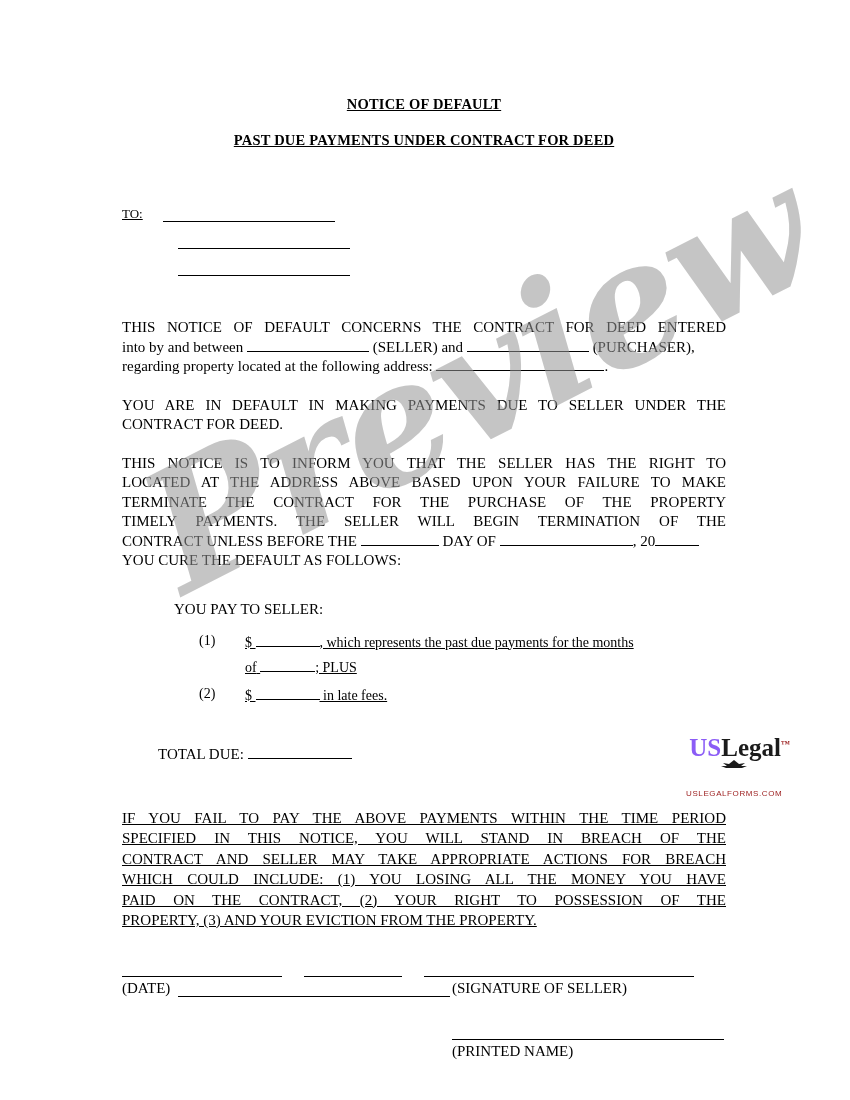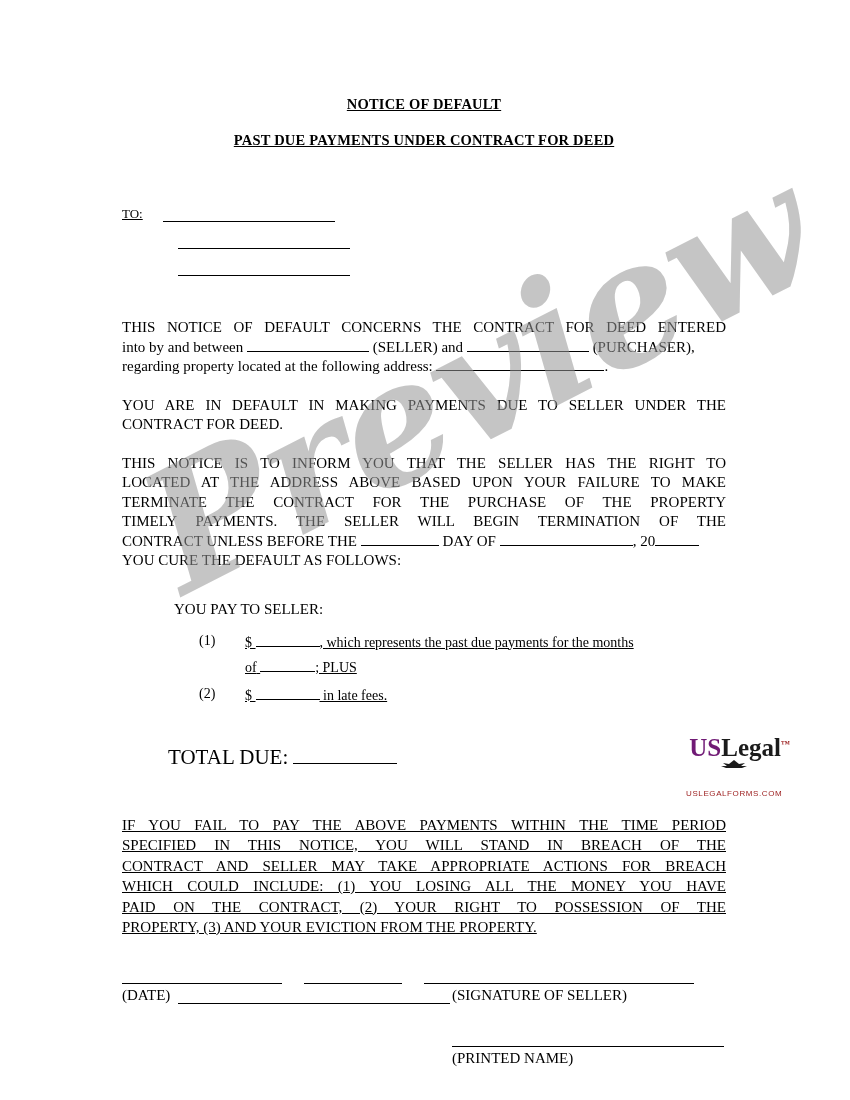--- a/index.html
+++ b/index.html
@@ -121,22 +121,22 @@
   }
   .pay-text {
     flex: 1;
     line-height: 19px;
     text-decoration: underline;
   }
   .pay-text .line2 { display: block; margin-top: 6px; }
 
   .total-due {
     margin-top: 40px;
-    margin-left: 46px;
-    font-size: 21px;
+    margin-left: 36px;
+    font-size: 15px;
   }
 
   
   .warning {
     margin-top: 45px;
     font-size: 15px;
     line-height: 20.5px;
     text-decoration: underline;
     text-align: justify;
   }
@@ -207,21 +207,21 @@
     text-align: center;
   }
   .logo-main {
     font-family: "Liberation Serif", serif;
     font-size: 25px;
     font-weight: bold;
     color: #9b1b1b;
     letter-spacing: 0px;
     white-space: nowrap;
   }
-  .logo-main .us { color: #701a75; margin-left: 11px; }
+  .logo-main .us { color: #8b5cf6; margin-left: 11px; }
   .logo-main .legal { color: #1b1b1b; text-align: right; }
   .logo-tm {
     font-size: 9px;
     vertical-align: super;
     color: #9b1b1b;
   }
   .logo-bird {
     margin-top: -4px;
     height: 13px;
     text-align: center;

